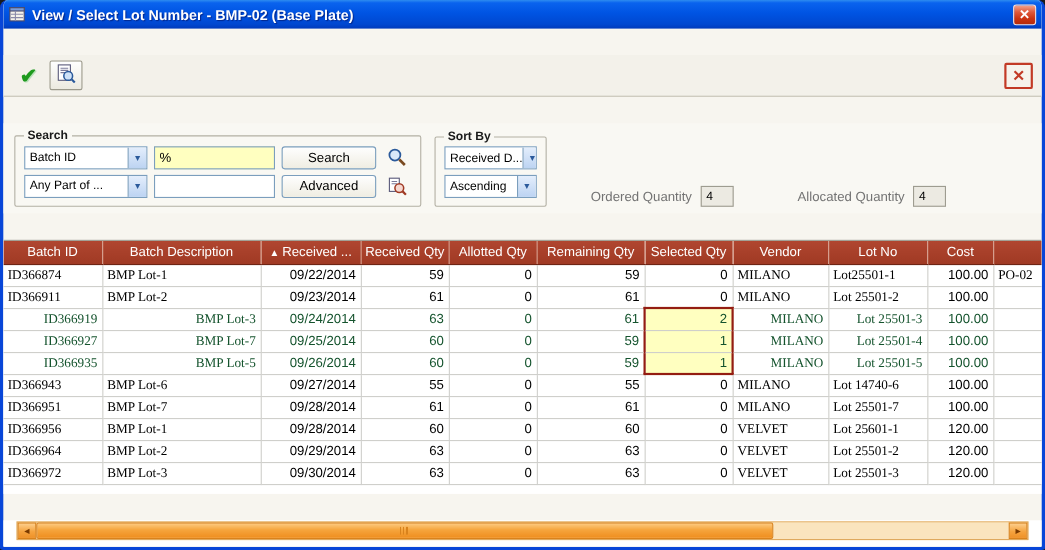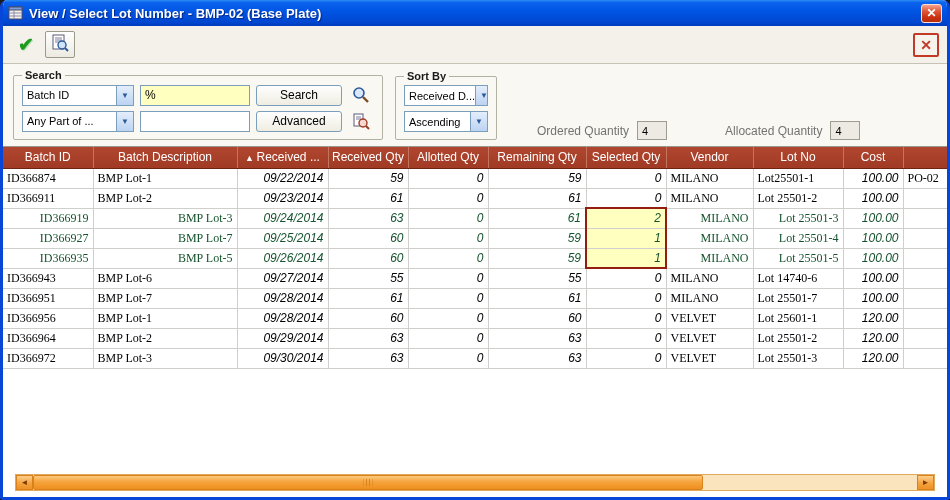--- a/index.html
+++ b/index.html
@@ -3,20 +3,21 @@
 <meta charset="utf-8">
 <style>
   * { box-sizing: border-box; margin: 0; padding: 0; }
   html,body { width:950px; height:500px; background:#1a1a1a; font-family:"Liberation Sans",sans-serif; }
   .window {
     width:950px; height:500px;
     border:3px solid #0846D8; border-top:none;
     border-radius:7px 7px 3px 3px;
     overflow:hidden; display:flex; flex-direction:column;
     background:#F7F5EF;
+    gap:24px;
   }
   
   .titlebar {
     height:26px; flex:0 0 26px;
     background:linear-gradient(180deg,#2E8CF0 0%,#0A63EE 10%,#0054E3 45%,#0047D0 85%,#003ABB 100%);
     display:flex; align-items:center; padding:0 5px; gap:5px;
   }
   .title-text { color:#fff; font-weight:bold; font-size:13px; text-shadow:1px 1px 1px #00268C; white-space:nowrap; }
   .win-icon { width:16px; height:16px; display:inline-flex; }
   .tb-close {
@@ -81,21 +82,21 @@
   th {
     background:linear-gradient(#B04630,#A03A24); color:#fff; font-weight:normal; font-size:12px;
     height:21px; text-align:center; white-space:nowrap; overflow:hidden;
     border-right:1px solid #C4755F; border-bottom:1px solid #6E2414; padding:0 2px;
   }
   .sort-glyph { font-size:9px; }
   td {
     height:20px; font-size:12px; padding:1px 4px; white-space:nowrap; overflow:hidden;
     border-right:1px solid #CFCFCB; border-bottom:1px solid #CFCFCB; color:#000; background:#fff;
   }
-  .al-l { text-align:left;font-family:Liberation Serif, serif; } .al-r { text-align:right;font-style:italic; }
+  .al-l { text-align:left;font-family:Liberation Serif, serif; } .al-r { text-align:right; }
   tr.sel td { color:#14532d;text-align:right; }
   td.hl { background:#FFFFC0; border-left:2px solid #941D12; border-right:2px solid #941D12; }
   td.hl-top { border-top:2px solid #941D12; }
   td.hl-bot { border-bottom:2px solid #941D12; }
   
   .scroll-row { flex:0 0 24px; background:#fff; display:flex; align-items:center; padding:0 12px 6px; }
   .hscroll { height:17px; flex:1; display:flex; border:1px solid #DFA95E; background:#F9E2BC; }
   .sb-btn {
     width:17px; flex:0 0 17px; display:flex; align-items:center; justify-content:center;
     background:linear-gradient(#FDCE8C,#F5A440 55%,#EF9127); border:1px solid #D9821C;

